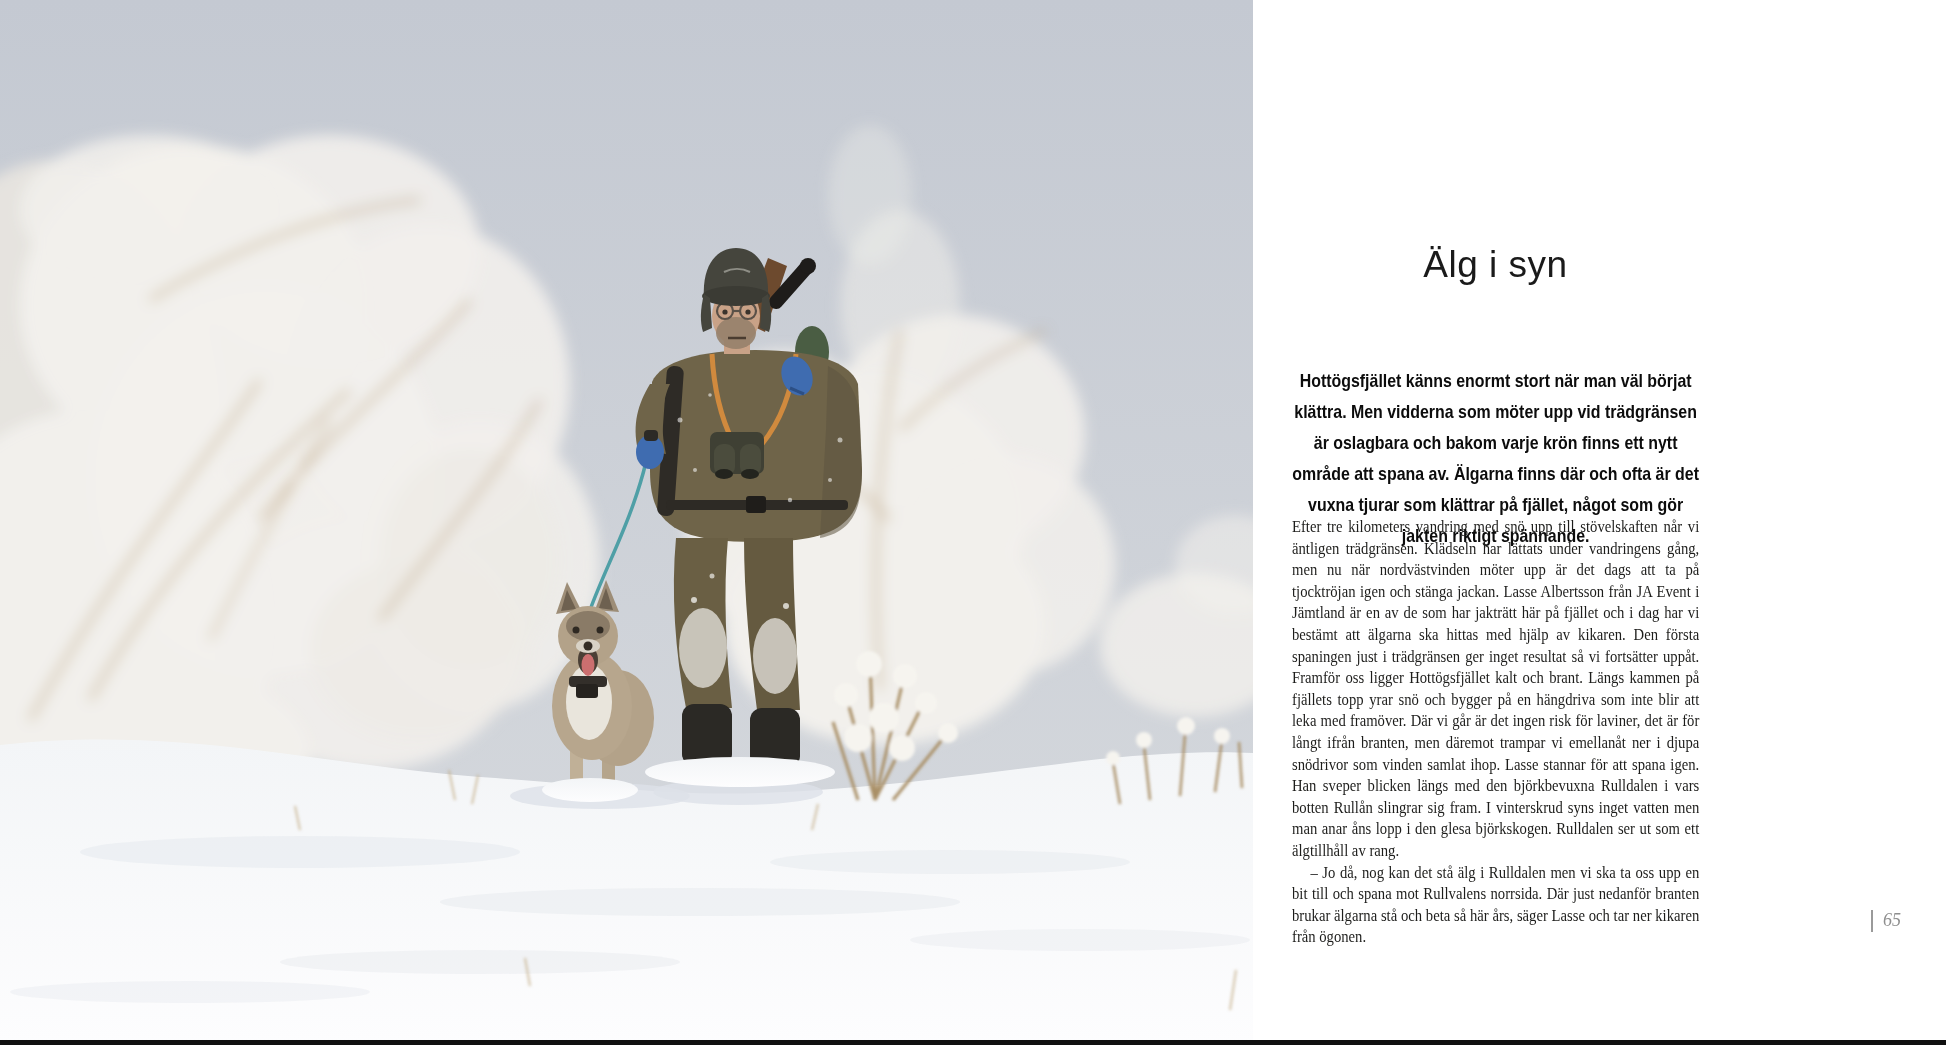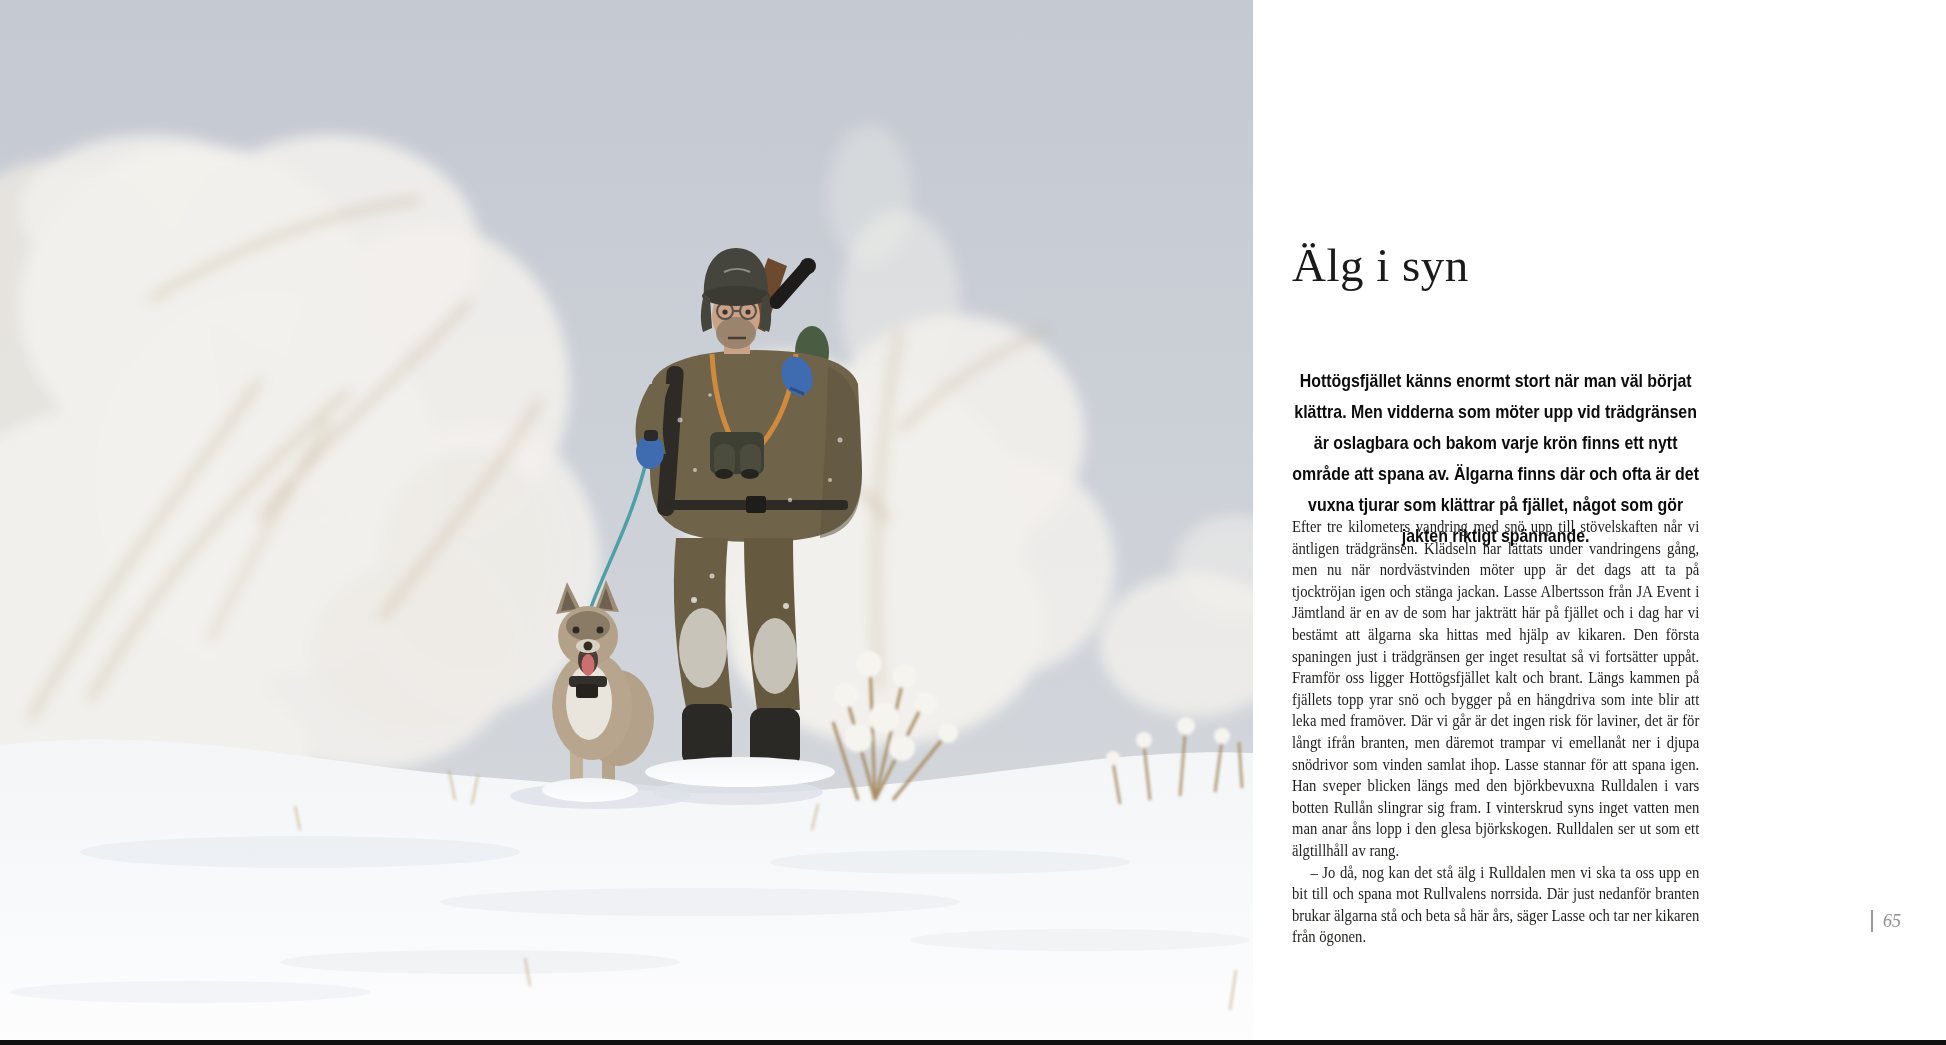--- a/index.html
+++ b/index.html
@@ -30,43 +30,43 @@
     color:var(--title-text);
     text-shadow:0 1px 2px rgba(255,255,255,0.25);
   }
   .page{
     position:absolute;left:1253px;top:0;width:693px;height:1045px;
     background:var(--page-bg);
   }
   .column{position:absolute;left:39px;top:0;width:407px;height:1045px;}
   .heading{
     position:absolute;left:0;top:244px;width:407px;
-    font-family:Liberation Serif, serif;font-weight:normal;
-    font-size:47px;line-height:42px;text-align:left;
+    font-family:Liberation Sans, sans-serif;font-weight:normal;
+    font-size:37px;line-height:42px;text-align:center;
     color:var(--heading-text);letter-spacing:0.5px;
   }
   .intro{
     position:absolute;left:0;top:365px;width:486px;
     transform:scaleX(0.838);transform-origin:0 0;
     font-family:"Liberation Sans",sans-serif;font-weight:bold;
     font-size:19px;line-height:31px;text-align:center;
     color:var(--intro-text);
   }
   .bodytext{
     position:absolute;left:0;top:516px;width:486px;
     transform:scaleX(0.838);transform-origin:0 0;
     font-family:"Liberation Serif",serif;
     font-size:17.5px;line-height:21.6px;text-align:justify;
     color:var(--body-text);
   }
   .bodytext p{margin:0;}
   .bodytext p.indent{text-indent:22px;}
   .folio{
     position:absolute;left:618px;top:910px;
-    display:flex;align-items:center;gap:10px;
+    display:flex;align-items:flex-start;gap:10px;
   }
   .folio .rule{width:2px;height:22px;background:#9a9a9a;}
   .folio .num{
     font-family:"Liberation Serif",serif;font-style:italic;
     font-size:18px;color:var(--folio-text);
   }
   .bottom-edge{
     position:absolute;left:0;bottom:0;width:1946px;height:5px;background:#101010;
   }
 </style>

